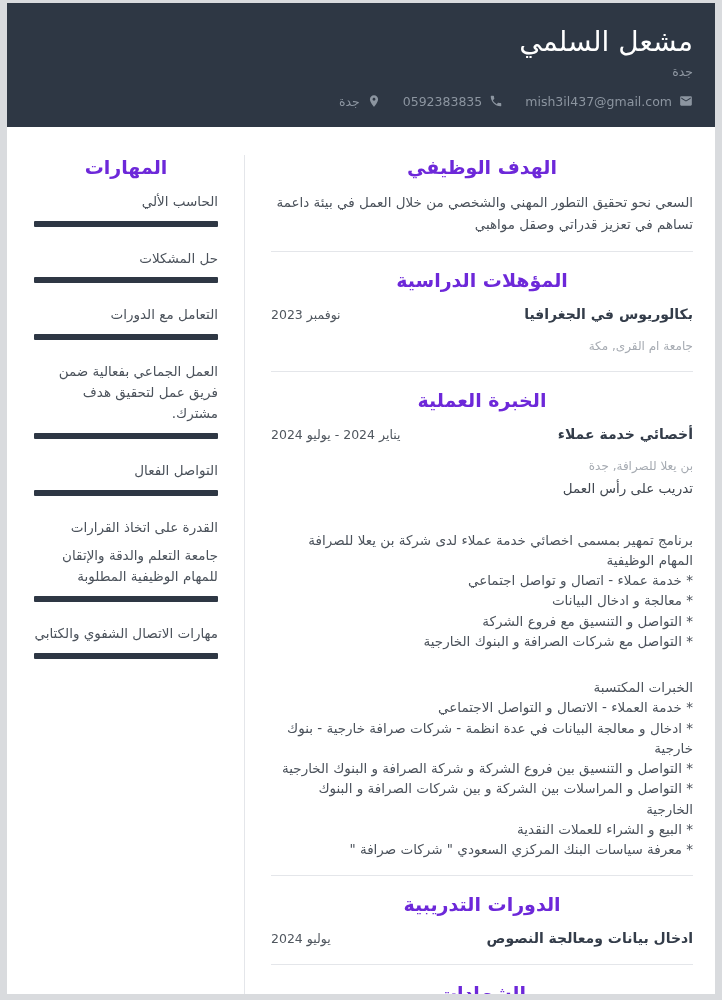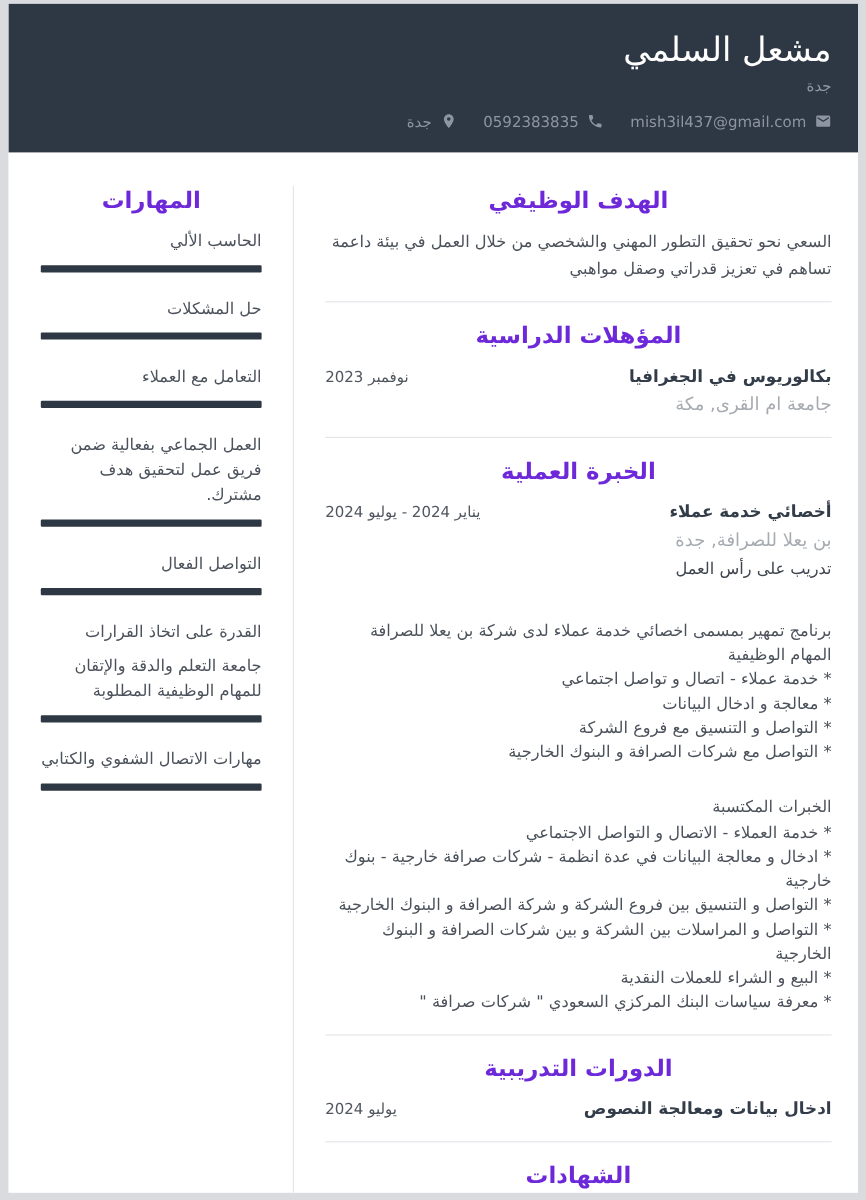--- a/index.html
+++ b/index.html
@@ -89,23 +89,23 @@
     color: #333c49;
     line-height: 1.45;
   }
   .entry-date {
     font-size: 12.5px;
     color: #50575f;
     white-space: nowrap;
     flex: 0 0 auto;
   }
   .entry-sub {
-    font-size: 15px;
+    font-size: 12px;
     color: #a6abb2;
-    margin-top: 3px;
+    margin-top: 14px;
     line-height: 1.4;
   }
   .entry-note {
     font-size: 13.5px;
     color: #3e454e;
     margin-top: 4px;
     line-height: 1.4;
   }
   .desc {
     font-size: 13.5px;
@@ -240,21 +240,21 @@
       <div>
           <div class="skill">
             <div class="skill-label">الحاسب الألي</div>
             <div class="skill-bar"></div>
           </div>
           <div class="skill">
             <div class="skill-label">حل المشكلات</div>
             <div class="skill-bar"></div>
           </div>
           <div class="skill">
-            <div class="skill-label">التعامل مع العملاء</div>
+            <div class="skill-label">التعامل مع الدورات</div>
             <div class="skill-bar"></div>
           </div>
           <div class="skill">
             <div class="skill-label">العمل الجماعي بفعالية ضمن فريق عمل لتحقيق هدف مشترك.</div>
             <div class="skill-bar"></div>
           </div>
           <div class="skill">
             <div class="skill-label">التواصل الفعال</div>
             <div class="skill-bar"></div>
           </div>

